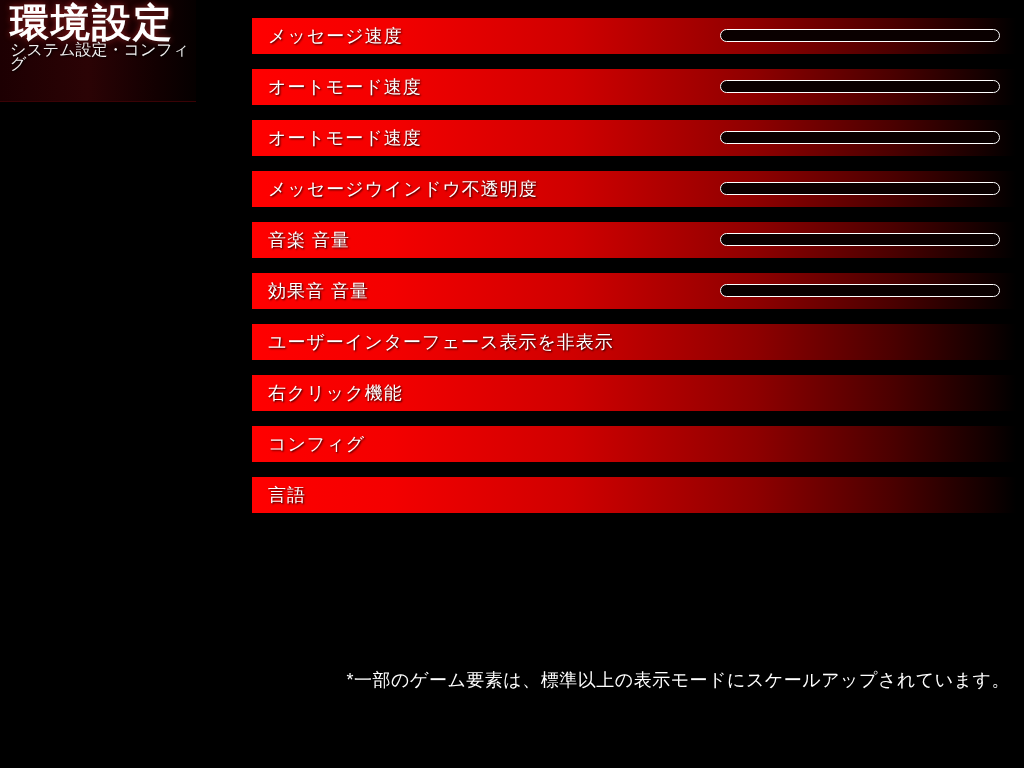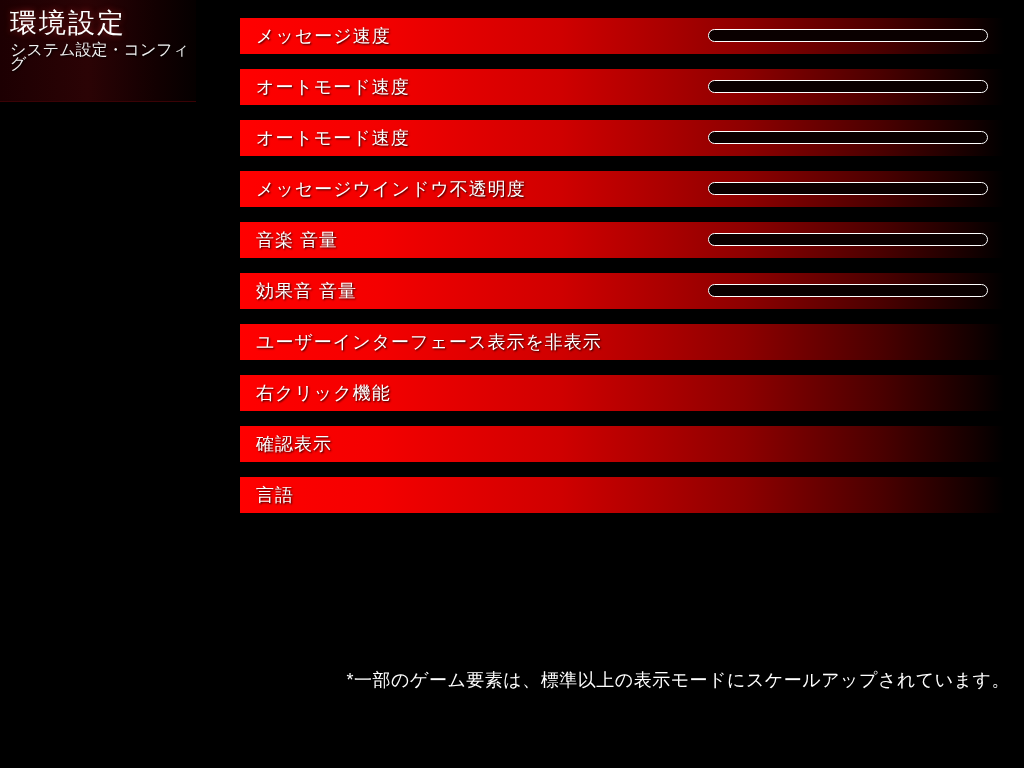--- a/index.html
+++ b/index.html
@@ -22,40 +22,40 @@
     left: 0;
     top: 0;
     width: 196px;
     height: 102px;
     background: linear-gradient(90deg, #1d0002 0%, #2b0305 45%, #120001 80%, #050000 100%);
     box-sizing: border-box;
     padding: 6px 0 0 10px;
     border-bottom: 1px solid #3a0205;
   }
   #title-plate .title-main {
-    font-size: 27px;
+    font-size: 39px;
     line-height: 34px;
     letter-spacing: 2px;
     color: #ffffff;
     text-shadow: 0 0 6px rgba(255,60,60,0.55), 1px 1px 2px #000;
-    font-weight: 400;
+    font-weight: 700;
   }
   #title-plate .title-sub {
     font-size: 16px;
     line-height: 14px;
     margin-top: 3px;
     letter-spacing: 0px;
     color: #f2f2f2;
     text-shadow: 1px 1px 2px #000;
   }
 
   
   #menu-list {
     position: absolute;
-    left: 240px;
+    left: 252px;
     top: 18px;
     width: 764px;
   }
   .menu-row {
     position: relative;
     height: 36px;
     margin-bottom: 15px;
     background: linear-gradient(90deg,
                 #ff0000 0%,
                 #f40000 18%,
@@ -153,20 +153,20 @@
         <div class="fill" style="width: 0%;"></div>
       </div>
     </div>
     <div class="menu-row">
       <span class="label">ユーザーインターフェース表示を非表示</span>
     </div>
     <div class="menu-row">
       <span class="label">右クリック機能</span>
     </div>
     <div class="menu-row">
-      <span class="label">確認表示</span>
+      <span class="label">コンフィグ</span>
     </div>
     <div class="menu-row">
       <span class="label">言語</span>
     </div>
   </div>
 
 <div id="footer-note">*一部のゲーム要素は、標準以上の表示モードにスケールアップされています。</div>
 
 </body></html>

